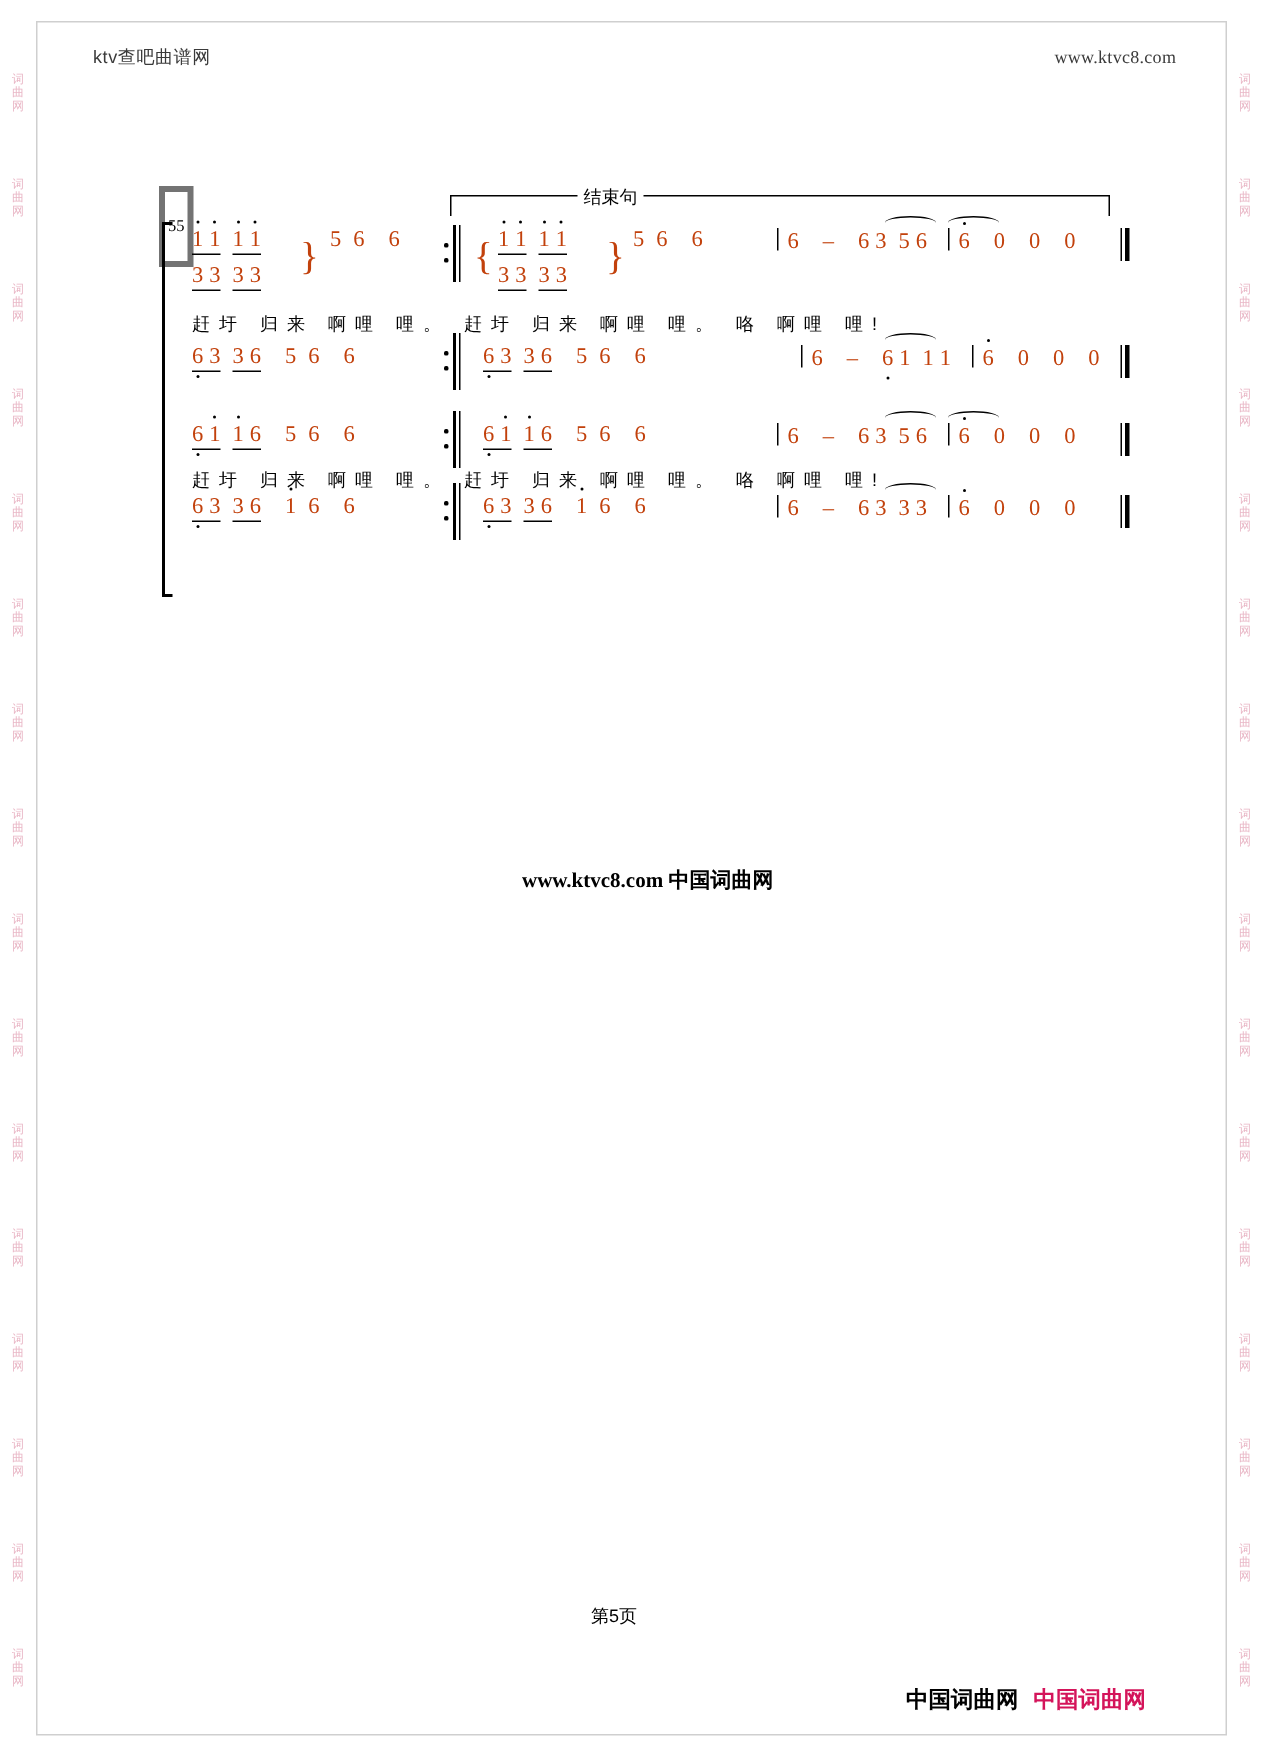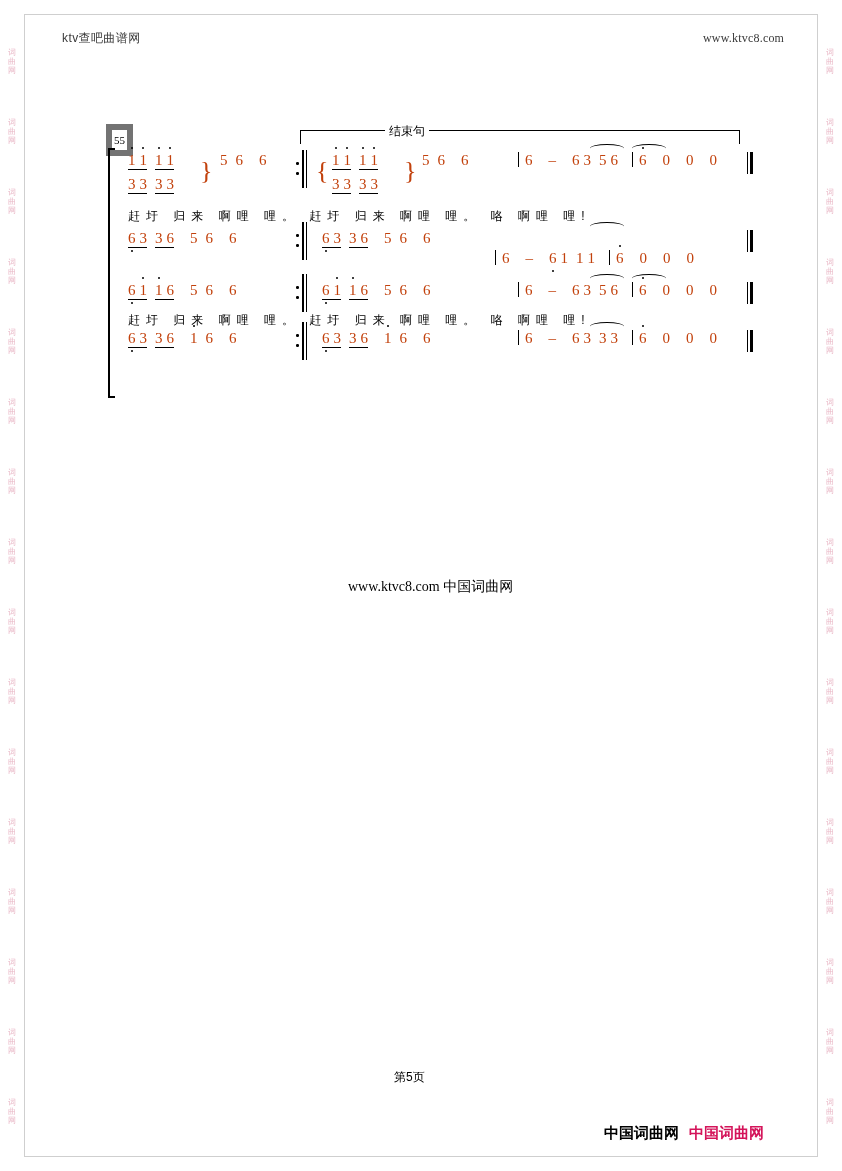--- a/index.html
+++ b/index.html
@@ -77,25 +77,25 @@
   .score {
     position: absolute;
     left: 100px; top: 118px;
     width: 660px; height: 285px;
   }
 
   
   .measure-num {
     position: absolute;
     left: 6px; top: 6px;
-    border: 6px solid #737373;
+    border: 4px solid #737373;
     font-family: "Liberation Serif", serif;
     font-size: 11px;
     line-height: 12px;
-    padding: 4px 2px;
+    padding: 17px 2px;
     background: #fff;
     color: #000;
   }
 
   
   .phrase-bracket {
     position: absolute;
     left: 200px; top: 12px;
     width: 440px; height: 14px;
     border-top: 1px solid #000;
@@ -207,20 +207,21 @@
   .slur { position: absolute; border-top: 1px solid #000; border-radius: 50%; height: 8px; }
 
   
   .center-note {
     position: absolute;
     left: 348px; top: 578px;
     font-family: "Liberation Serif", serif;
     font-size: 14px;
     color: #000;
     white-space: nowrap;
+    font-weight: bold;
   }
   .center-note .cn-cn { font-family: "Liberation Sans", sans-serif; }
 
   .page-num {
     position: absolute;
     left: 394px; top: 1069px;
     font-family: "Liberation Sans", sans-serif;
     font-size: 12px;
     color: #000;
     white-space: nowrap;
@@ -350,21 +351,21 @@
       </div>
       <div class="repeat" style="left:182px; top:-8px;">
         <div class="thick"></div>
           <div class="thin"></div>
           <div class="d1"></div>
           <div class="d2"></div>
       </div>
       <div class="nums" style="left:202px;">
         <span class="beam"><span class="n dot-lo">6</span><span class="sp-s"></span><span class="n">3</span></span><span class="sp"></span><span class="beam"><span class="n">3</span><span class="sp-s"></span><span class="n">6</span></span><span class="sp-l"></span><span class="n">5</span><span class="sp"></span><span class="n">6</span><span class="sp-l"></span><span class="n">6</span>
       </div>
-      <div class="nums" style="left:369px;margin-top:20px;">
+      <div class="nums" style="left:408px;">
         <span class="bar"></span><span class="n">6</span><span class="sp-l"></span><span class="n">–</span><span class="sp-l"></span><span class="n dot-lo">6</span><span class="sp-s"></span><span class="n">1</span><span class="sp"></span><span class="n">1</span><span class="sp-s"></span><span class="n">1</span><span class="sp"></span><span class="bar"></span><span class="n dot-hi">6</span><span class="sp-l"></span><span class="n">0</span><span class="sp-l"></span><span class="n">0</span><span class="sp-l"></span><span class="n">0</span>
       </div>
       <div class="finalbar" style="left:627px; top:0px;">
         <div class="t1"></div>
           <div class="t2"></div>
       </div>
       <div class="slur" style="left:470px; top:-8px; width:34px;"></div>
     </div>
 
     <div class="row" style="top:164px;">

